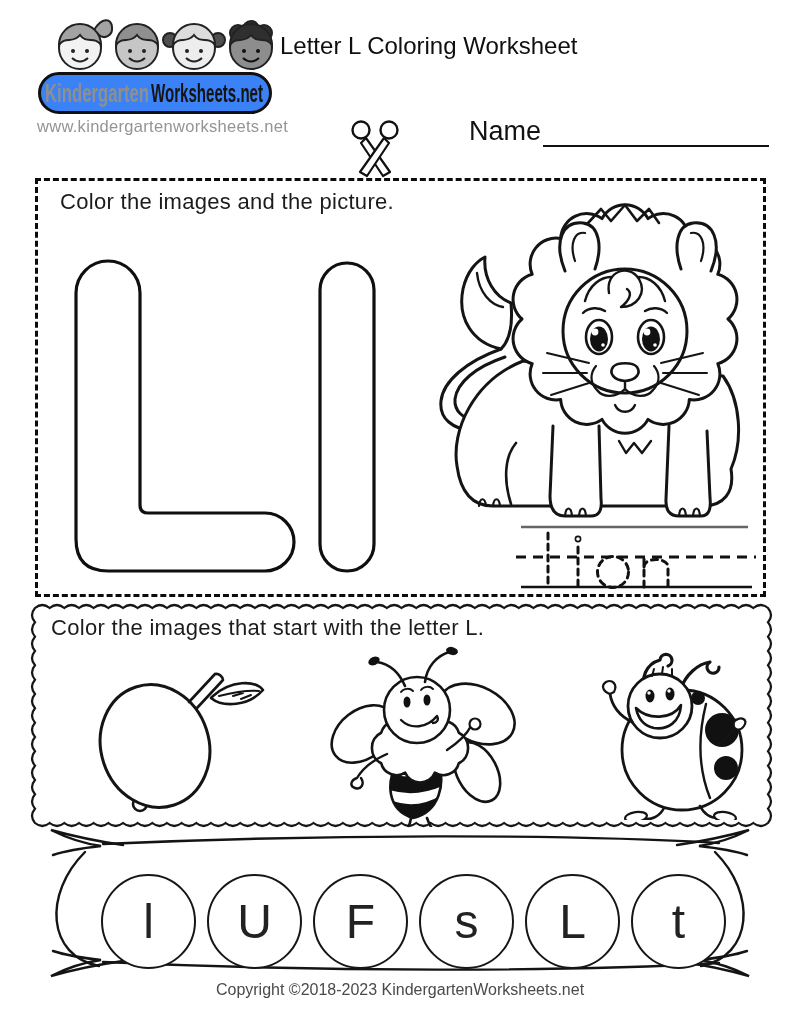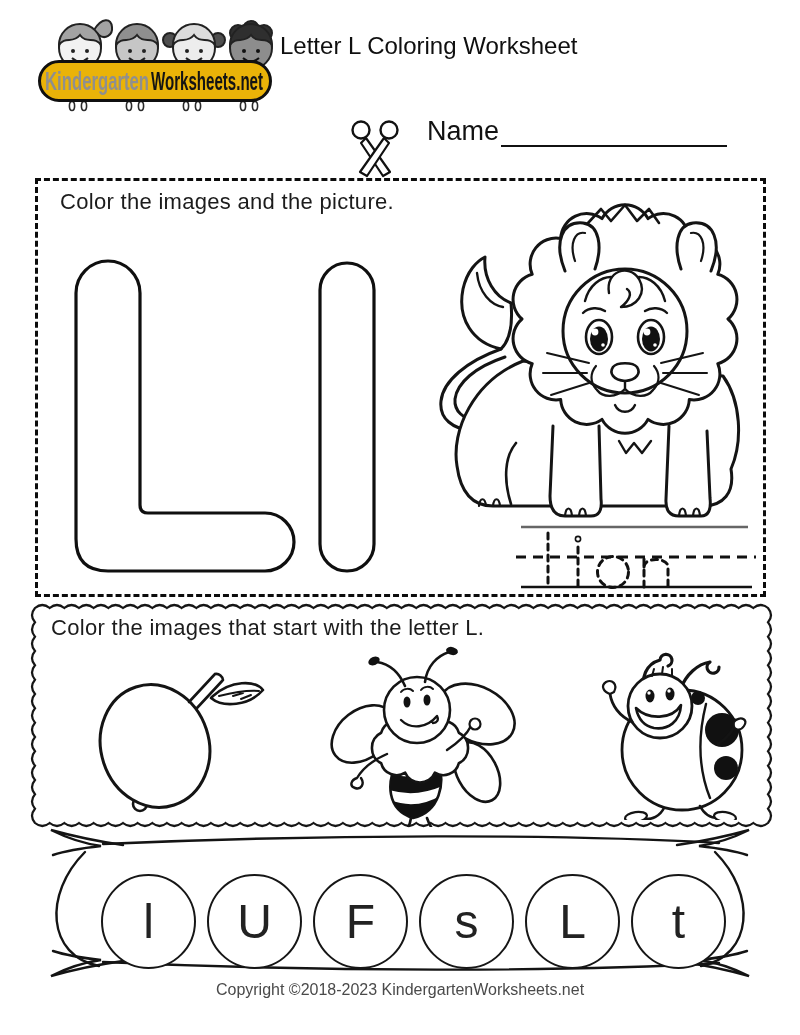--- a/index.html
+++ b/index.html
@@ -10,21 +10,21 @@
   .url{font-size:16.5px;color:#949494;letter-spacing:.3px;}
   .name-row{font-size:27px;color:#121212;}
   .name-line{display:inline-block;width:226px;border-bottom:2.5px solid #111;height:26px;vertical-align:bottom;margin-left:2px;}
   .sec1{left:35px;top:178px;width:731px;height:419px;border:3px dashed #0c0c0c;box-sizing:border-box;}
   .instruction{font-size:22px;color:#1c1c1c;letter-spacing:.3px;}
   .sec2{left:35px;top:608px;width:733px;height:215px;text-decoration:underline;}
   .banner{left:25px;top:828px;width:750px;height:150px;}
   .circle-row{display:flex;gap:11px;}
   .letter-circle{width:91px;height:91px;border:2.2px solid #161616;border-radius:50%;background:#fff;
                  display:flex;align-items:center;justify-content:center;font-size:48px;color:#222;}
-  .logo-box{width:234px;height:42px;border:3.5px solid #101010;border-radius:24px;background:#eab308;box-sizing:border-box;}
+  .logo-box{width:234px;height:42px;border:3.5px solid #101010;border-radius:24px;background:#3b82f6;box-sizing:border-box;margin-top:12px;}
   .footer{width:100%;text-align:center;color:#4a4a4a;}
   svg{display:block;}
 </style>
 </head>
 <body>
 
 <div class="page">
 
   <svg class="abs" style="left:50px;top:18px" width="230" height="52" viewBox="0 0 230 52">
 
@@ -80,33 +80,34 @@
     </g>
   </svg>
 
   <div class="abs logo-box" style="left:38px;top:60px;position:absolute;">
     <svg width="227" height="35" viewBox="0 0 227 35">
       <text x="4" y="27" font-family="Liberation Sans, sans-serif" font-weight="bold" font-size="26" fill="#8f8f8f" textLength="104" lengthAdjust="spacingAndGlyphs">Kindergarten</text>
       <text x="110" y="27" font-family="Liberation Sans, sans-serif" font-weight="bold" font-size="26" fill="#141414" textLength="112" lengthAdjust="spacingAndGlyphs">Worksheets.net</text>
     </svg>
   </div>
 
+  <div class="abs url" style="left:37px;top:117px;">www.kindergartenworksheets.net</div>
 
   <div class="abs title" style="left:280px;top:32px;width:400px;">Letter L Coloring Worksheet</div>
 
   <svg class="abs" style="left:346px;top:118px" width="58" height="62" viewBox="0 0 58 62">
     <g fill="#fff" stroke="#111" stroke-width="2.2" stroke-linejoin="round">
       <path d="M 20,20 L 44,54 L 37,58 L 15,25 Z"></path>
       <path d="M 38,20 L 14,54 L 21,58 L 43,25 Z"></path>
       <circle cx="15" cy="12" r="8.5" stroke-width="2.4"></circle>
       <circle cx="43" cy="12" r="8.5" stroke-width="2.4"></circle>
     </g>
   </svg>
 
-  <div class="abs name-row" style="left:427px;top:116px;">
+  <div class="abs name-row" style="left:469px;top:116px;">
     <span>Name</span><span class="name-line"></span>
   </div>
 
   <div class="abs sec1">
     <div class="abs instruction" style="left:22px;top:8px;">Color the images and the picture.</div>
 
     <svg class="abs" style="left:36px;top:74px" width="312" height="326" viewBox="0 0 312 326">
       <g fill="#fff" stroke="#0f0f0f" stroke-width="3.2" stroke-linejoin="round">
         <path d="M 2,38 A 32 32 0 0 1 66,38 L 66,250 Q 66,258 74,258 L 191,258 A 29 29 0 0 1 191,316 L 34,316 Q 2,316 2,284 Z"></path>
         <rect x="246" y="8" width="54" height="308" rx="27"></rect>

